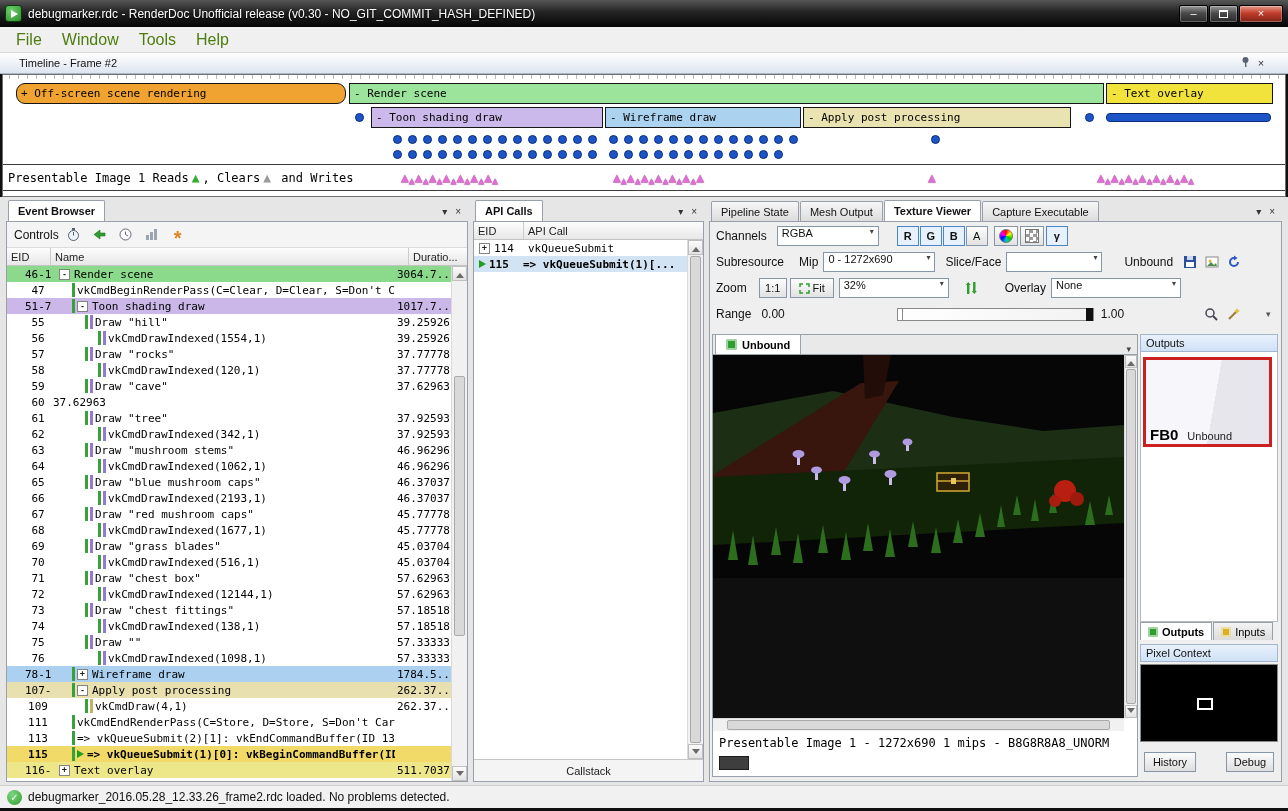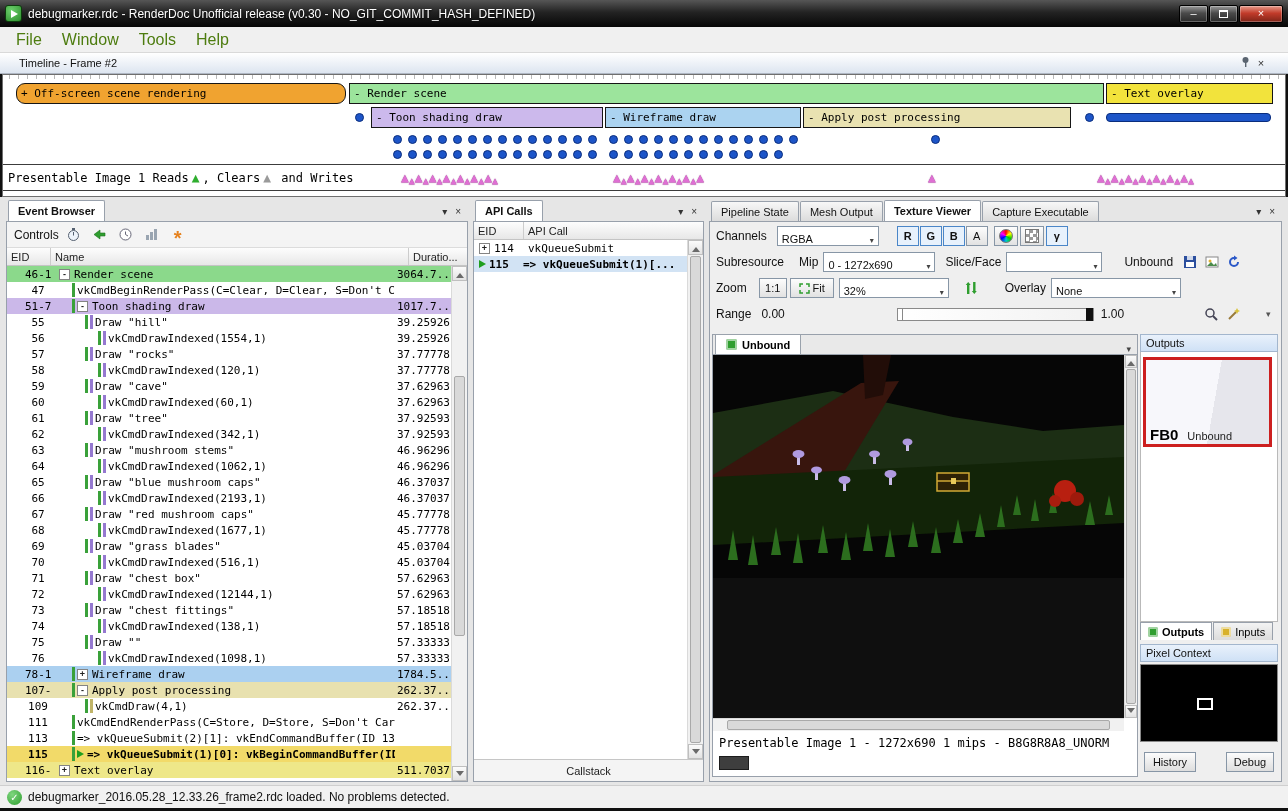--- a/index.html
+++ b/index.html
@@ -82,21 +82,21 @@
   .api-row.sel{background:#d2e3f4;font-weight:bold;}
   .api-eid{width:34px;flex:none;overflow:hidden;}
   .api-ind{width:5px;flex:none;}
   .callstack{position:absolute;left:0;right:0;bottom:0;height:22px;border-top:1px solid #c6c6c6;background:#f4f4f4;display:flex;align-items:center;justify-content:center;font-size:11px;color:#222;}
 
   
   .rt{left:709px;width:573px;}
   .rt .pbody{background:#efefef;}
   .tv-row{height:24px;display:flex;align-items:center;padding:0 6px;font-size:12px;color:#111;margin-top:2px;}
   .lab{white-space:nowrap;}
-  .combo{height:20px;border:1px solid #8796a6;background:#fff;display:flex;align-items:flex-end;font-size:11px;padding:0 4px;color:#111;}
+  .combo{height:20px;border:1px solid #8796a6;background:#fff;display:flex;align-items:flex-start;font-size:11px;padding:0 4px;color:#111;}
   .combo .ca{margin-left:auto;font-size:8px;color:#444;padding-left:4px;}
   .tbtn{height:20px;border:1px solid #8796a6;background:linear-gradient(#fdfdfd,#e2e2e2);display:flex;align-items:center;justify-content:center;font-size:11px;padding:0 4px;gap:3px;color:#111;}
   .tbtn.tog{border-color:#4a86c8;background:#e7f1fc;font-weight:bold;}
   .wheel{width:14px;height:14px;border-radius:50%;background:conic-gradient(#f00,#ff0,#0c0,#0cc,#00f,#f0f,#f00);border:1px solid #777;}
   .checker{width:14px;height:14px;border:1px solid #777;background:conic-gradient(#9a9a9a 25%,#fff 0 50%,#9a9a9a 0 75%,#fff 0);background-size:7px 7px;}
   .range-track{width:197px;height:13px;margin-left:112px;border:1px solid #8a8a8a;background:linear-gradient(90deg,#ffffff,#f2f2f2);position:relative;}
   .rh-l{position:absolute;left:0;top:0;bottom:0;width:5px;background:#fff;border-right:1px solid #888;}
   .rh-r{position:absolute;right:0;top:-1px;bottom:-1px;width:7px;background:#101010;}
 
   .tv-preview{position:absolute;left:2px;top:112px;width:426px;bottom:4px;background:#fff;border:1px solid #98a0ab;}
@@ -354,26 +354,20 @@
               <span class="ev-name">
                 <span class="ev-ind" style="width: 34px;"></span>
                 <span class="ev-mark" style="background: rgb(58, 161, 58);"></span>
                 <span class="ev-mark" style="background: rgb(149, 121, 208);"></span>
                 <span class="ev-text">Draw "cave"</span>
               </span>
               <span class="ev-dur">37.62963</span>
             </div>
             <div class="ev-row">
               <span class="ev-eid">60</span>
-              <span class="ev-name">
-                <span class="ev-ind" style="width: 47px;"></span>
-                <span class="ev-mark" style="background: rgb(58, 161, 58);"></span>
-                <span class="ev-mark" style="background: rgb(149, 121, 208);"></span>
-                <span class="ev-text">vkCmdDrawIndexed(60,1)</span>
-              </span>
               <span class="ev-dur">37.62963</span>
             </div>
             <div class="ev-row">
               <span class="ev-eid">61</span>
               <span class="ev-name">
                 <span class="ev-ind" style="width: 34px;"></span>
                 <span class="ev-mark" style="background: rgb(58, 161, 58);"></span>
                 <span class="ev-mark" style="background: rgb(149, 121, 208);"></span>
                 <span class="ev-text">Draw "tree"</span>
               </span>

